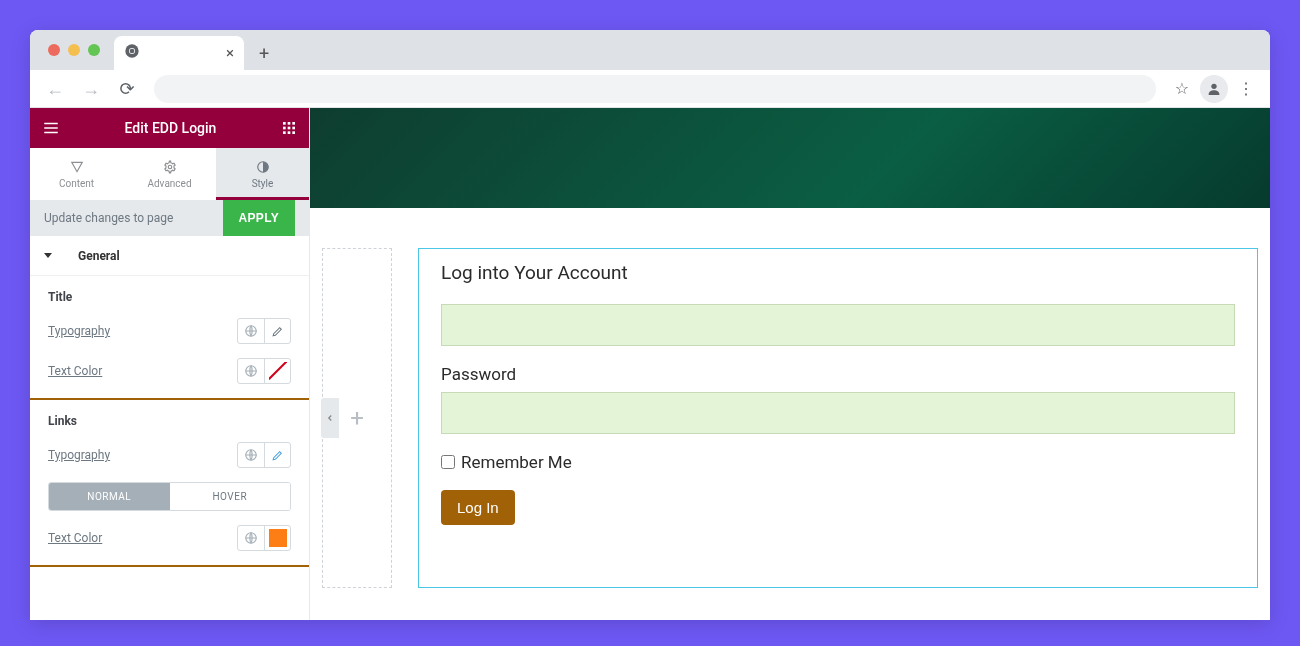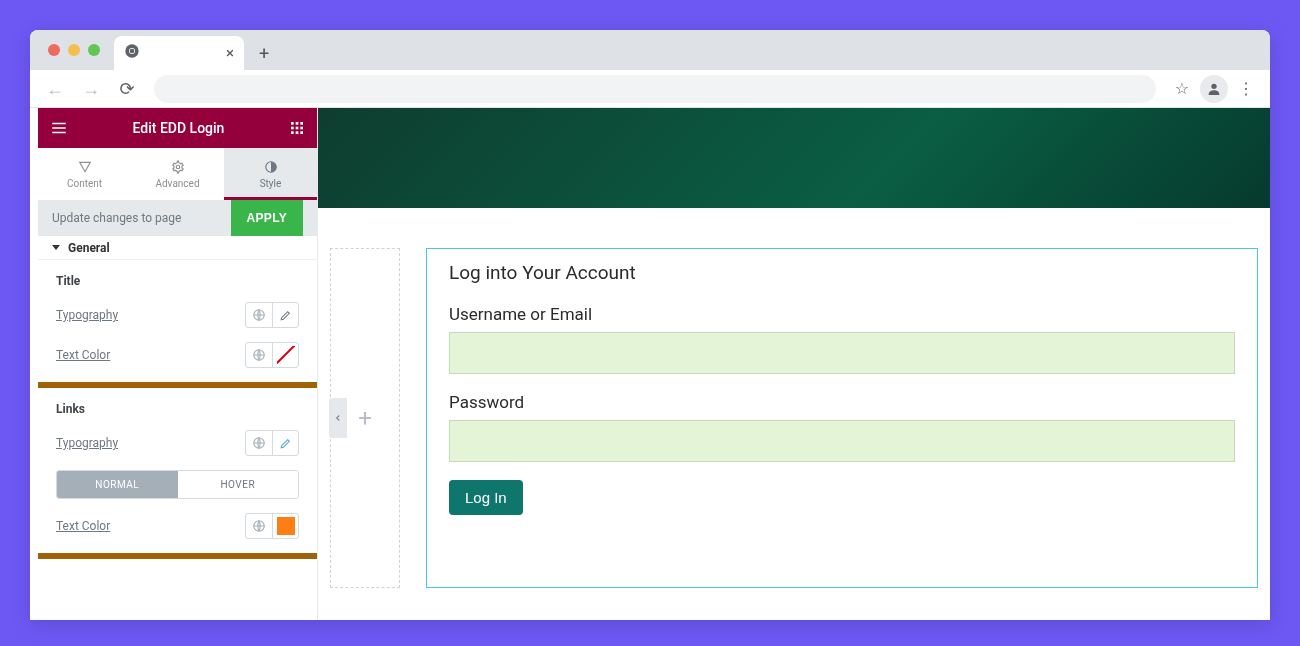--- a/index.html
+++ b/index.html
@@ -94,21 +94,20 @@
     width: 28px; height: 28px; border-radius: 50%; background: #e8eaed;
     display:flex; align-items:center; justify-content:center; color:#5f6368;
     cursor:pointer;
   }
   .kebab { color:#5f6368; cursor:pointer; padding:0 6px; }
 
   
   .content-area {
     display: flex;
     height: calc(100% - 78px);
-    margin-left: 8px;
   }
 
   
   .sidebar {
     width: 280px;
     background: #fff;
     border-right: 1px solid #e6e9ec;
     display: flex;
     flex-direction: column;
     font-size: 12px;
@@ -173,42 +172,42 @@
     border: none;
     padding: 16px 16px;
     border-radius: 3px;
     font-weight: 700;
     font-size: 12px;
     cursor: pointer;
     letter-spacing: 0.3px;
   }
 
   .section-toggle {
-    height: 24px;
+    height: 40px;
     display: flex;
     align-items: center;
     padding: 0 14px;
     font-size: 12px;
     font-weight: 700;
     color: #333;
     border-bottom: 1px solid #eef0f2;
     cursor: pointer;
-    gap: 8px;
+    gap: 26px;
     background:#fff;
   }
   .caret-down {
     width: 0; height: 0;
     border-left: 4px solid transparent;
     border-right: 4px solid transparent;
     border-top: 5px solid #333;
   }
 
   .panel {
     padding: 14px 18px;
-    border-bottom: 6px solid #a16207;
+    border-bottom: 2px solid #a16207;
   }
   .panel-heading {
     font-weight: 700;
     color: #404349;
     margin-bottom: 14px;
     font-size: 12px;
   }
   .control-row {
     display: flex;
     align-items: center;
@@ -344,21 +343,21 @@
   .remember {
     display: flex;
     align-items: center;
     gap: 6px;
     font-size: 17px;
     color: #2b2b2b;
     margin-bottom: 18px;
   }
   .remember input { width: 14px; height: 14px; }
   .login-btn {
-    background: #0f766e;
+    background: #a16207;
     color: #fff;
     border: none;
     padding: 9px 16px;
     border-radius: 4px;
     font-size: 15px;
     cursor: pointer;
     margin-bottom: 20px;
   }
   .lost-link {
     color: #fd7e14;
@@ -548,23 +547,26 @@
           <div class="drag-tab">
             <svg viewBox="0 0 24 24" fill="none" stroke="#888" stroke-width="3">
                 <polyline points="15 18 9 12 15 6"></polyline>
               </svg>
           </div>
           <span>+</span>
         </div>
 
         <div class="login-widget">
           <h2>Log into Your Account</h2>
-          <div class="field-label">Username or Email</div>
           <input class="text-input" type="text" style="">
           <div class="field-label">Password</div>
           <input class="text-input" type="password" style="">
+          <label class="remember">
+            <input type="checkbox" style="">
+            <span>Remember Me</span>
+          </label>
           <button class="login-btn">Log In</button>
         </div>
       </div>
     </div>
 
   </div>
 </div>
 
 </body></html>

